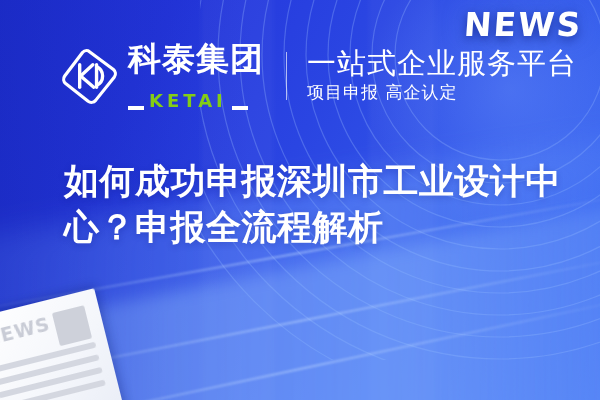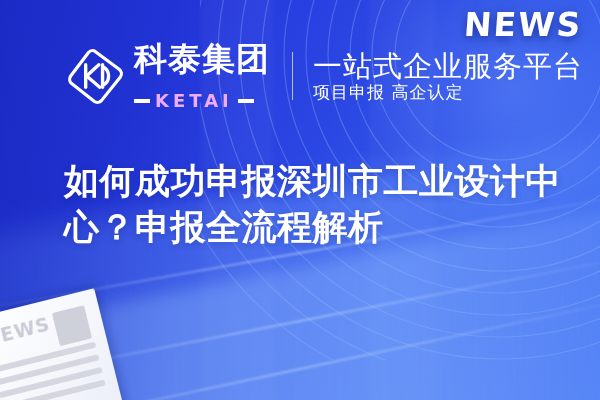--- a/index.html
+++ b/index.html
@@ -101,21 +101,21 @@
     letter-spacing:2px;
     color:#ffffff;
     font-family:"DejaVu Sans","Liberation Sans",sans-serif;
     text-shadow:0 3px 10px rgba(10,20,110,.55), 0 0 22px rgba(60,100,220,.55);
     transform:skewX(-4deg);
   }
 
   
   .header{
     position:absolute;
-    left:66px;top:40px;
+    left:60px;top:40px;
     display:flex;align-items:center;
     height:72px;
   }
   .logo-mark{
     width:60px;height:60px;
     flex:0 0 auto;
     margin-right:8px;
   }
   .logo-mark svg{display:block;width:100%;height:100%;}
   .logo-words{
@@ -124,23 +124,23 @@
   }
   .logo-cn{
     font-size:33px;
     font-weight:bold;
     color:#fff;
     letter-spacing:1px;
     line-height:1;
     font-family:"DejaVu Sans","Liberation Sans",sans-serif;
   }
   .logo-en-row{
-    display:flex;align-items:center;
+    display:flex;align-items:flex-end;
     margin-top:17px;
-    color:#f0abfc;
+    color:#84cc16;
   }
   .logo-dash{
     display:block;
     width:16px;height:4px;
     background:#fff;
   }
   .logo-en{
     font-size:18px;
     font-weight:bold;
     letter-spacing:4px;
@@ -155,21 +155,21 @@
     flex:0 0 auto;
   }
   .tagline{
     display:flex;flex-direction:column;justify-content:center;
   }
   .tagline-main{
     font-size:29px;
     color:#ffffff;
     letter-spacing:1px;
     line-height:1.12;
-    font-family:Liberation Serif, serif;
+    font-family:Liberation Mono, monospace;
   }
   .tagline-sub{
     font-size:17px;
     color:#ffffff;
     letter-spacing:1px;
     line-height:1.1;
     font-family:"DejaVu Sans","Liberation Sans",sans-serif;
   }
 
   

